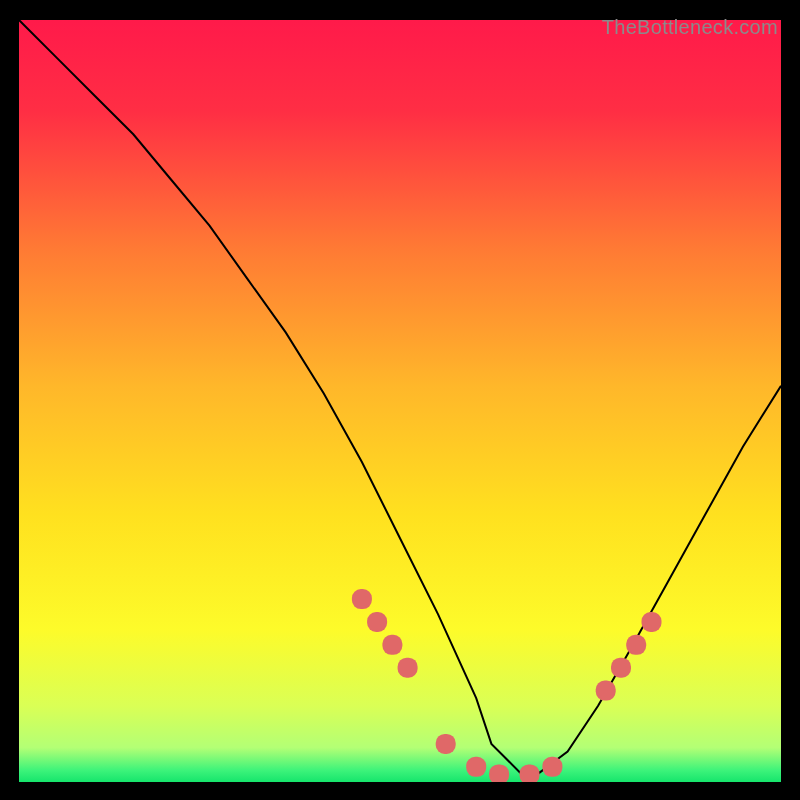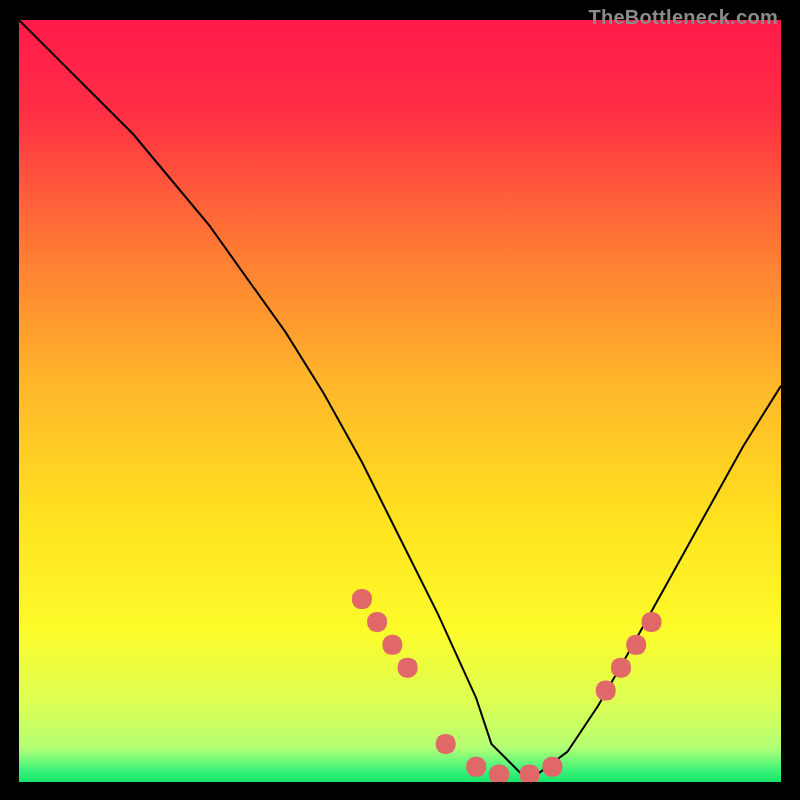--- a/index.html
+++ b/index.html
@@ -18,27 +18,27 @@
     height: 762px;
     box-sizing: border-box;
   }
   .frame svg {
     display: block;
     width: 100%;
     height: 100%;
   }
   .watermark {
     position: absolute;
-    top: 6px;
+    top: 16px;
     right: 22px;
     font-family: Arial, Helvetica, sans-serif;
     font-size: 20px;
     letter-spacing: 0.3px;
     color: #8b8b8b;
-    font-weight: 700;
+    font-weight: 400;
   }
 </style>
 </head>
 <body>
 
 <div class="frame">
   <svg viewBox="0 0 762 762">
     <defs>
       <linearGradient id="bgGrad" x1="0" y1="0" x2="0" y2="1">
 

